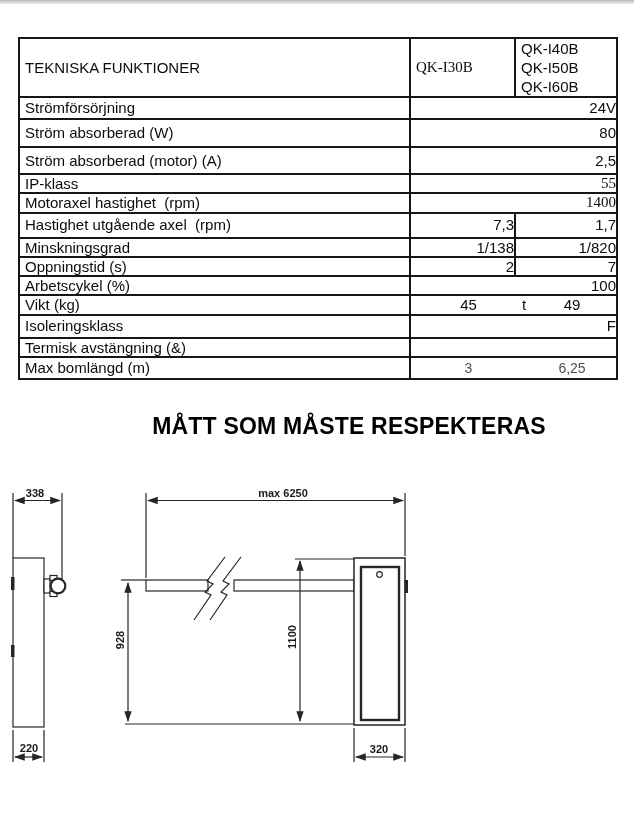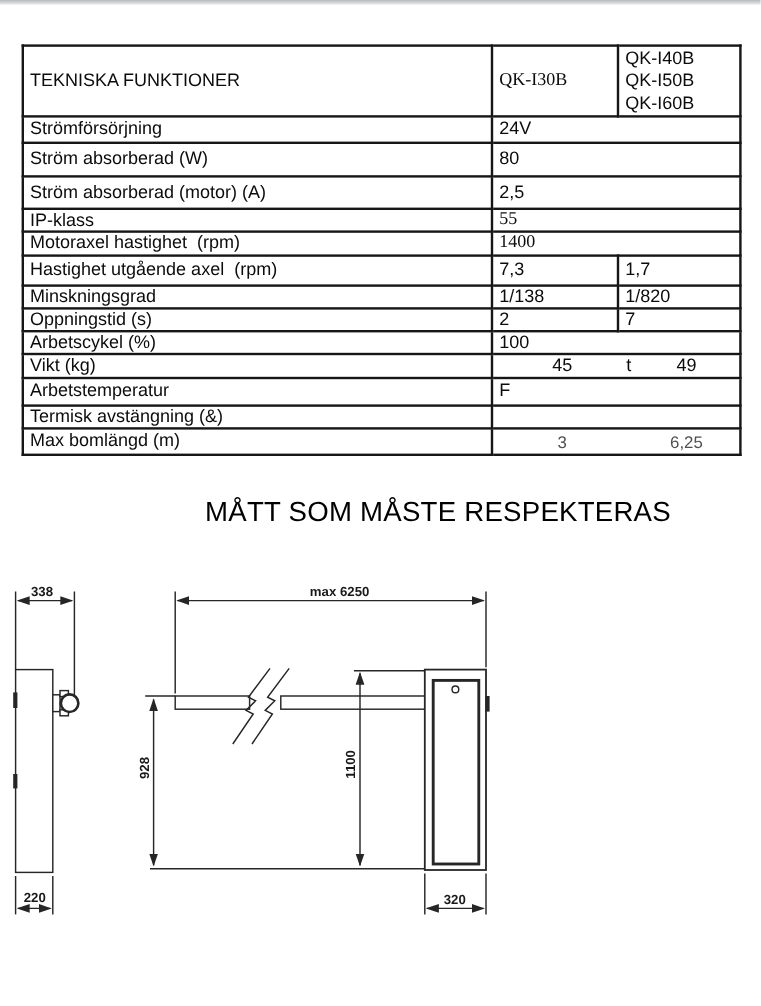--- a/index.html
+++ b/index.html
@@ -7,33 +7,33 @@
         font-family:"Liberation Sans",sans-serif;color:#0c0c0c;}
   .top-strip{position:absolute;top:0;left:0;width:634px;height:4px;
         background:linear-gradient(to bottom,#b6b9bd,#eef0f1);}
 
   
   table.spec{position:absolute;left:18px;top:37px;width:598px;border-collapse:collapse;
         table-layout:fixed;}
   table.spec td{border:2px solid #161616;font-size:15px;line-height:1.15;
         padding:0 0 0 5px;vertical-align:middle;overflow:hidden;}
   td.lab{white-space:pre;}
-  td.val{text-align:left;padding:0;}
+  td.val{text-align:right;padding:0;}
   td.serif{font-family:"Liberation Serif","DejaVu Serif",serif;}
   td.hdr-lab{vertical-align:top;padding-top:1px;}
   td.hdr-val{vertical-align:top;text-align:left;padding:1px 0 0 0;}
   .hdr-serif{font-family:"Liberation Serif","DejaVu Serif",serif;}
   .mline{display:block;line-height:19px;}
   .relcell{position:relative;height:100%;}
   .abspos{position:absolute;top:0;bottom:0;display:flex;align-items:center;justify-content:center;}
   .muted{color:#4f4f4f;font-size:14px;}
 
   
-  .section-title{position:absolute;top:413px;left:100px;width:530px;text-align:center;
-        font-size:23px;font-weight:normal;color:#000;letter-spacing:0.2px;}
+  .section-title{position:absolute;top:413px;left:84px;width:530px;text-align:center;
+        font-size:23px;font-weight:bold;color:#000;letter-spacing:0.2px;}
 
   
   .drawing{position:absolute;left:0;top:480px;}
   .drawing text{font-family:"Liberation Sans",sans-serif;font-size:11px;font-weight:bold;fill:#1a1a1a;}
 </style>
 </head>
 <body>
 
 <div class="page">
   <div class="top-strip"></div>
@@ -97,21 +97,21 @@
       <td class="lab">Vikt (kg)</td>
       <td class="val" colspan="2">
         <div class="relcell">
           <span class="abspos" style="left:0;width:105px">45</span>
           <span class="abspos" style="left:93px;width:30px">t</span>
           <span class="abspos" style="left:105px;width:102px">49</span>
         </div>
       </td>
     </tr>
     <tr style="height:23px">
-      <td class="lab">Arbetstemperatur</td>
+      <td class="lab">Isoleringsklass</td>
       <td class="val" colspan="2">F</td>
     </tr>
     <tr style="height:19px">
       <td class="lab">Termisk avstängning (&amp;)</td>
       <td class="val" colspan="2"></td>
     </tr>
     <tr style="height:22px">
       <td class="lab">Max bomlängd (m)</td>
       <td class="val" colspan="2">
         <div class="relcell">

